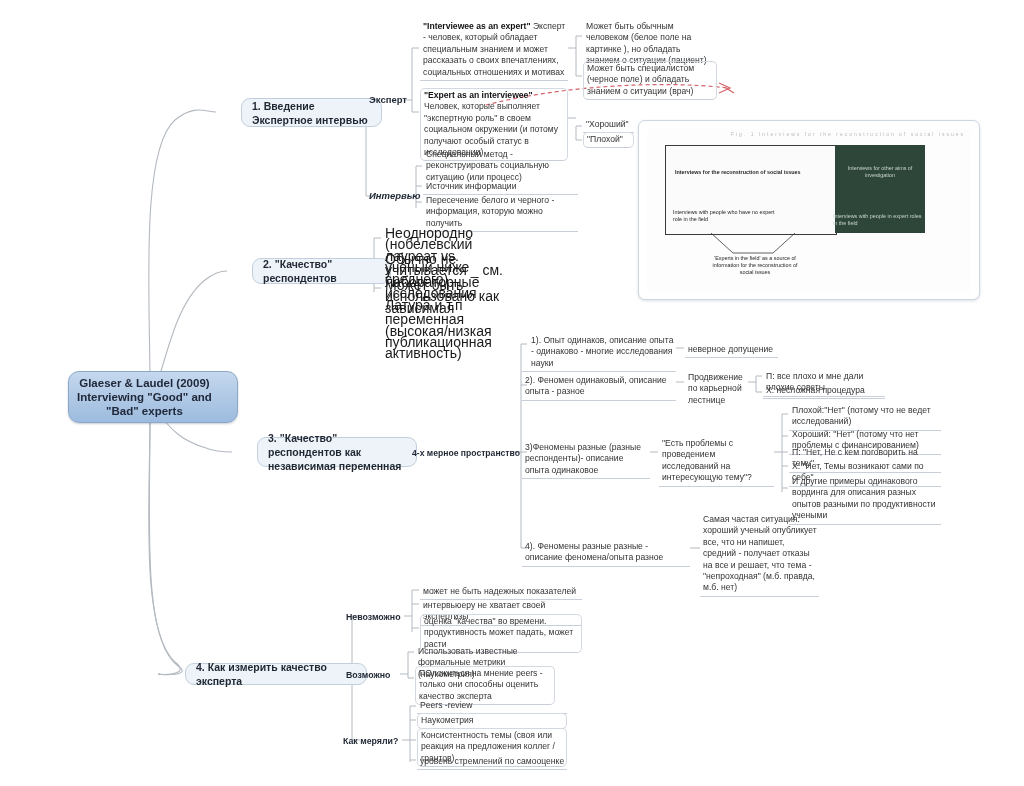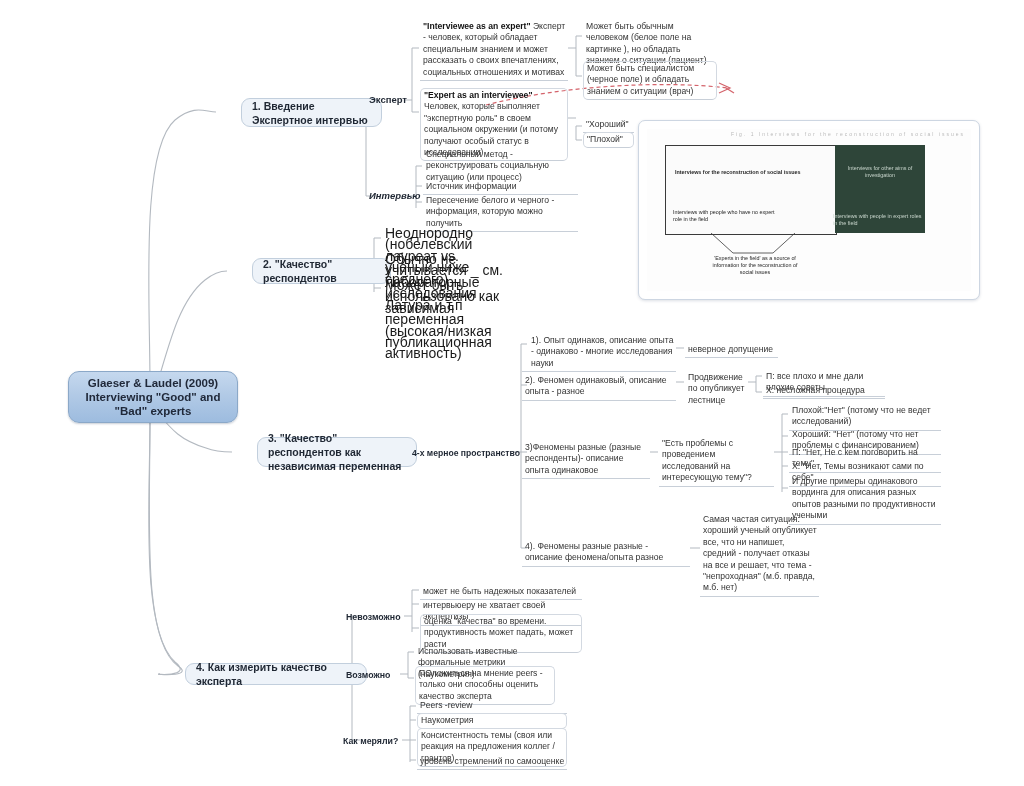--- a/index.html
+++ b/index.html
@@ -34,21 +34,20 @@
     border: 1px solid #8ba8c8;
     border-radius: 11px;
     background: linear-gradient(to bottom, #c5d8ee 0%, #b2cae6 45%, #9dbcdf 100%);
     color: #20293a;
     font-weight: bold;
     font-size: 11.5px;
     line-height: 14px;
     text-align: center;
     display: flex;
     align-items: center;
-    justify-content: center;
     padding: 4px 8px;
     box-shadow: 0 1px 2px rgba(40,60,90,0.25);
   }
 
   
   .main-node {
     position: absolute;
     box-sizing: border-box;
     border: 1px solid #c2cfdd;
     border-radius: 9px;
@@ -344,21 +343,21 @@
     <span>3. "Качество" респондентов как независимая переменная</span>
   </div>
   <div class="bold-label" style="left:412px; top:447px; font-size:8.6px;">
     <span>4-х мерное пространство</span>
   </div>
 
   <div class="leaf" style="left:522px; top:334px; width:154px;padding-left:9px;">1). Опыт одинаков, описание опыта - одинаково - многие исследования науки</div>
   <div class="leaf" style="left:685px; top:343px; width:93px;">неверное допущение</div>
 
   <div class="leaf" style="left:522px; top:374px; width:154px;">2). Феномен одинаковый, описание опыта - разное</div>
-  <div class="leaf" style="left:685px; top:371px; width:63px; border-bottom:none;">Продвижение по опубликует лестнице</div>
+  <div class="leaf" style="left:685px; top:371px; width:63px; border-bottom:none;">Продвижение по карьерной лестнице</div>
   <div class="leaf" style="left:763px; top:370px; width:122px;">П: все плохо и мне дали плохие советы</div>
   <div class="leaf" style="left:763px; top:384px; width:122px;">Х: несложная процедура</div>
 
   <div class="leaf" style="left:522px; top:441px; width:128px;">3)Феномены  разные (разные респонденты)- описание опыта одинаковое</div>
   <div class="leaf" style="left:659px; top:437px; width:115px;">"Есть проблемы с проведением исследований на интересующую тему"?</div>
   <div class="leaf" style="left:789px; top:404px; width:152px;">Плохой:"Нет" (потому что не ведет исследований)</div>
   <div class="leaf" style="left:789px; top:428px; width:152px;">Хороший: "Нет" (потому что нет проблемы с финансированием)</div>
   <div class="leaf" style="left:789px; top:446px; width:152px;">П: "Нет, Не с кем поговорить на тему"</div>
   <div class="leaf" style="left:789px; top:460px; width:152px;">Х: "Нет, Темы возникают сами по себе"</div>
   <div class="leaf" style="left:789px; top:475px; width:152px;">И другие примеры одинакового вординга для описания разных опытов разными по продуктивности учеными</div>

